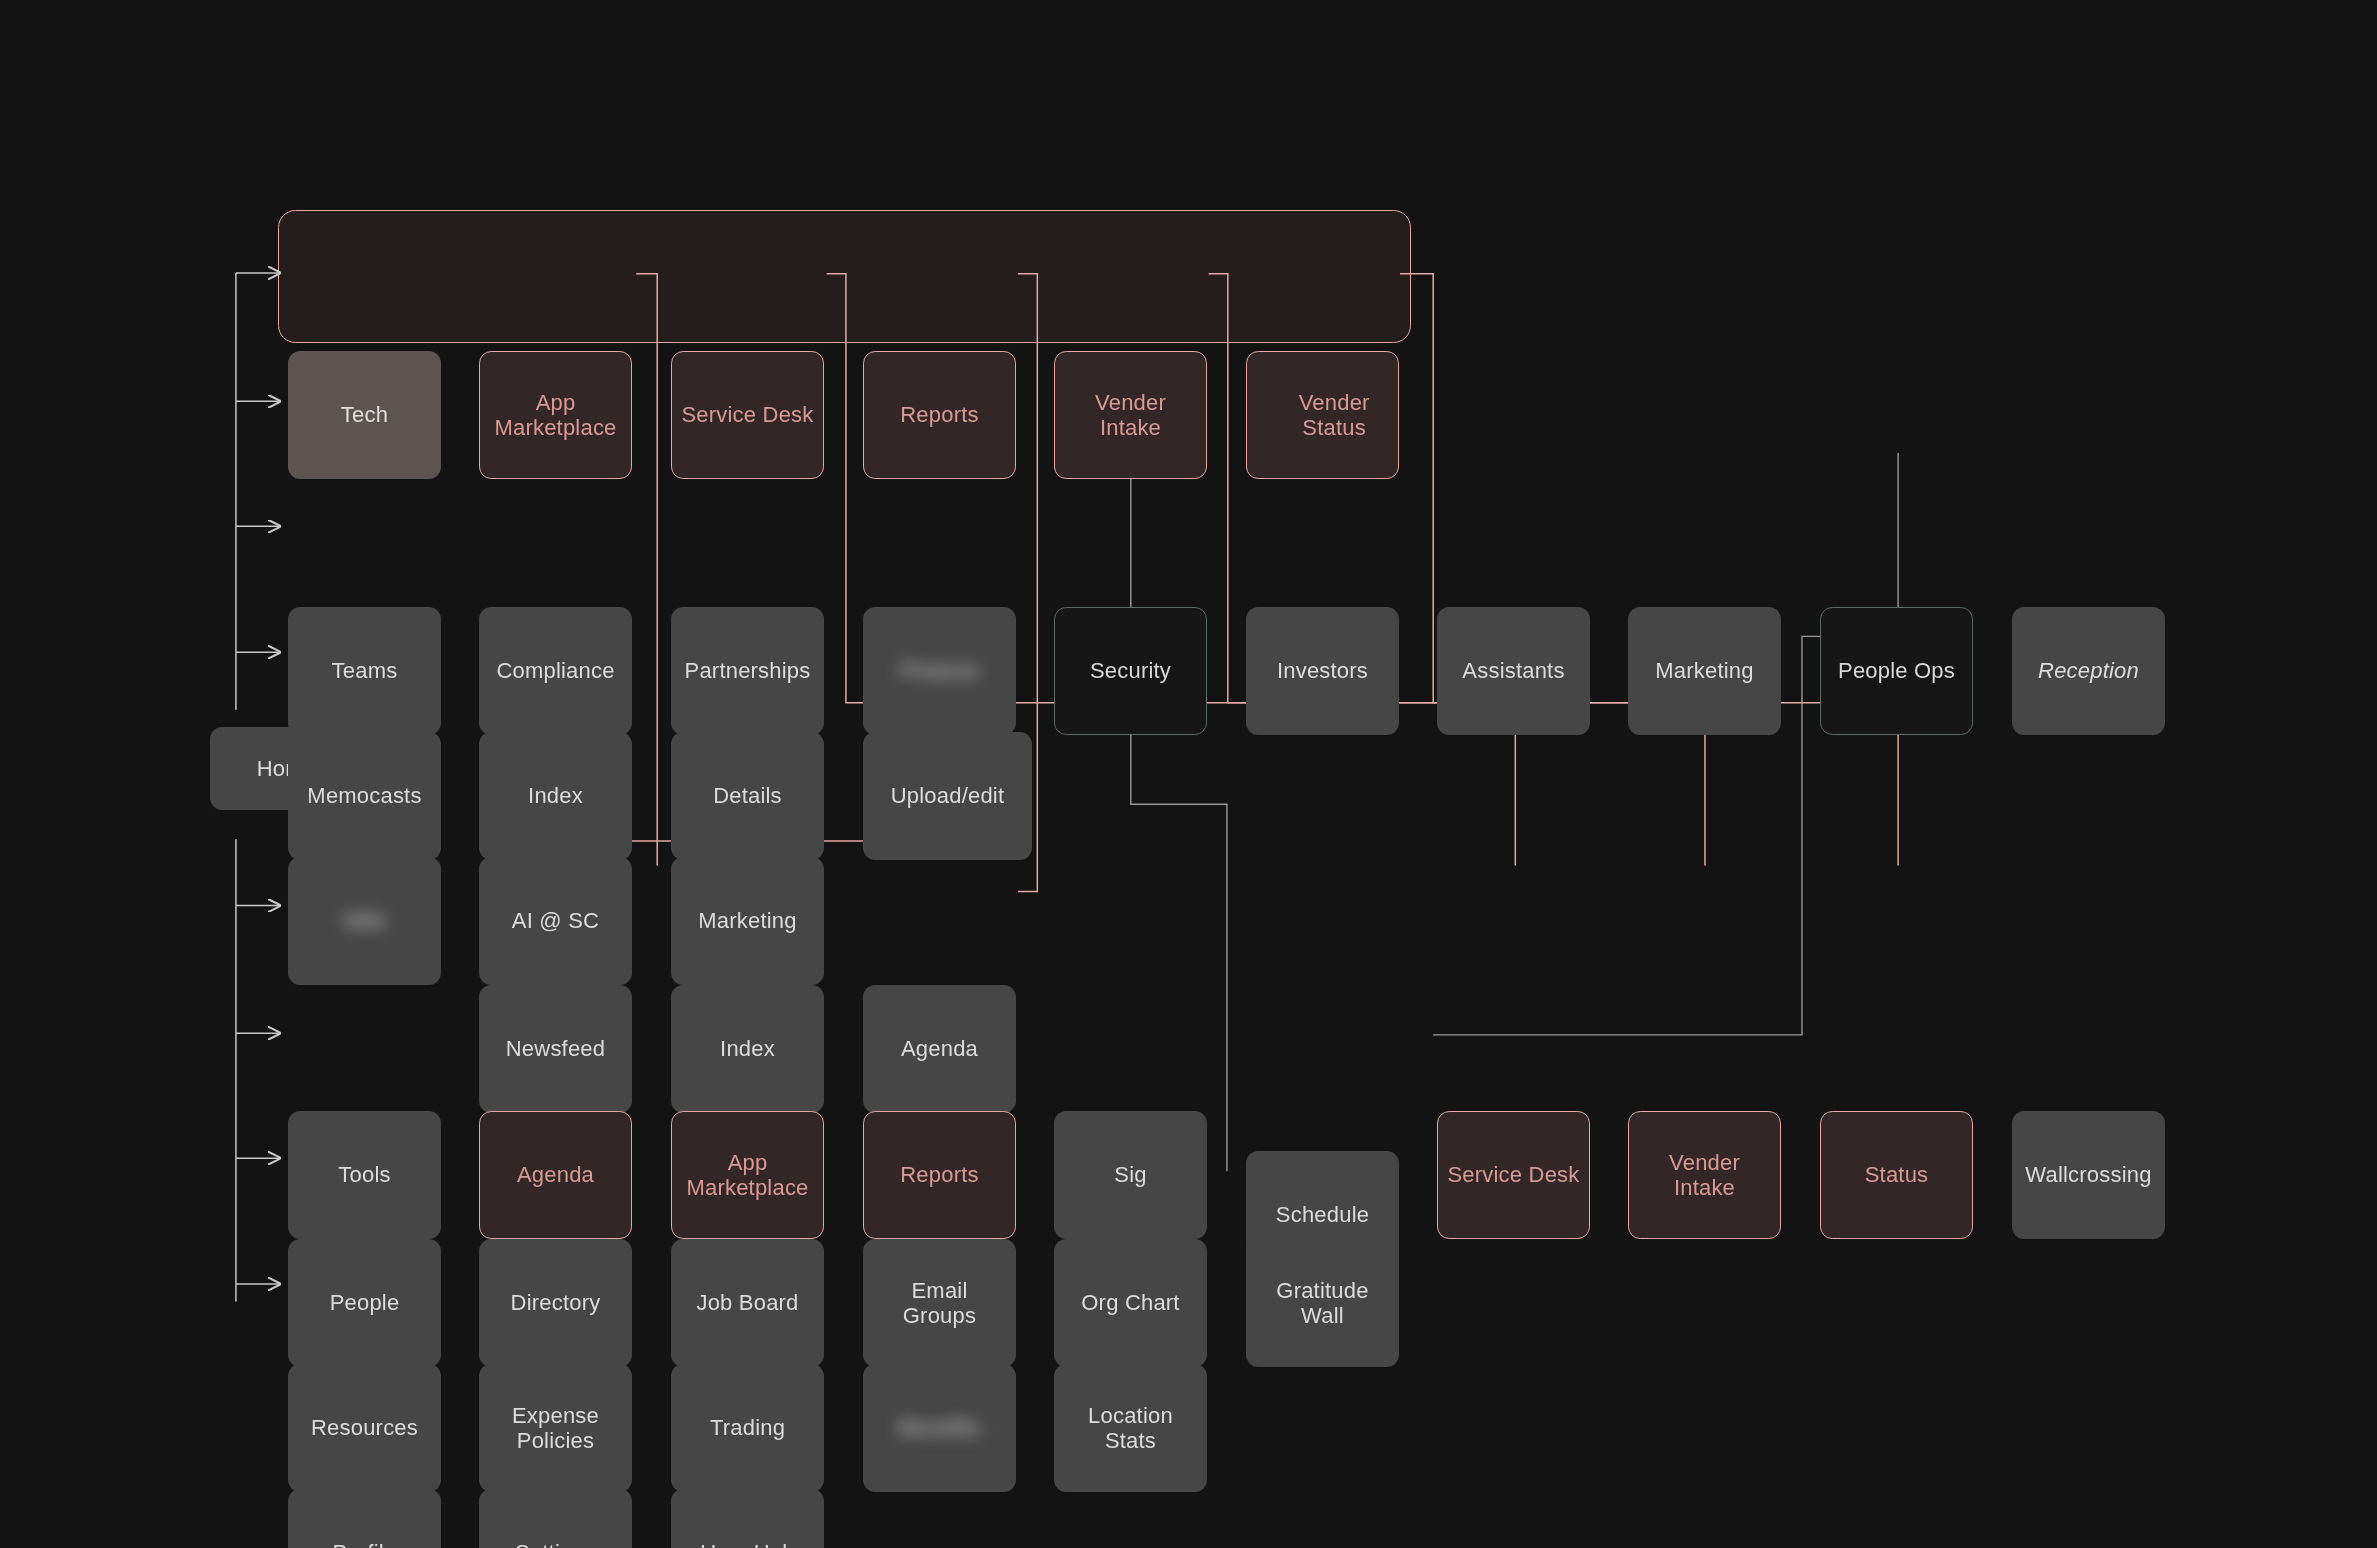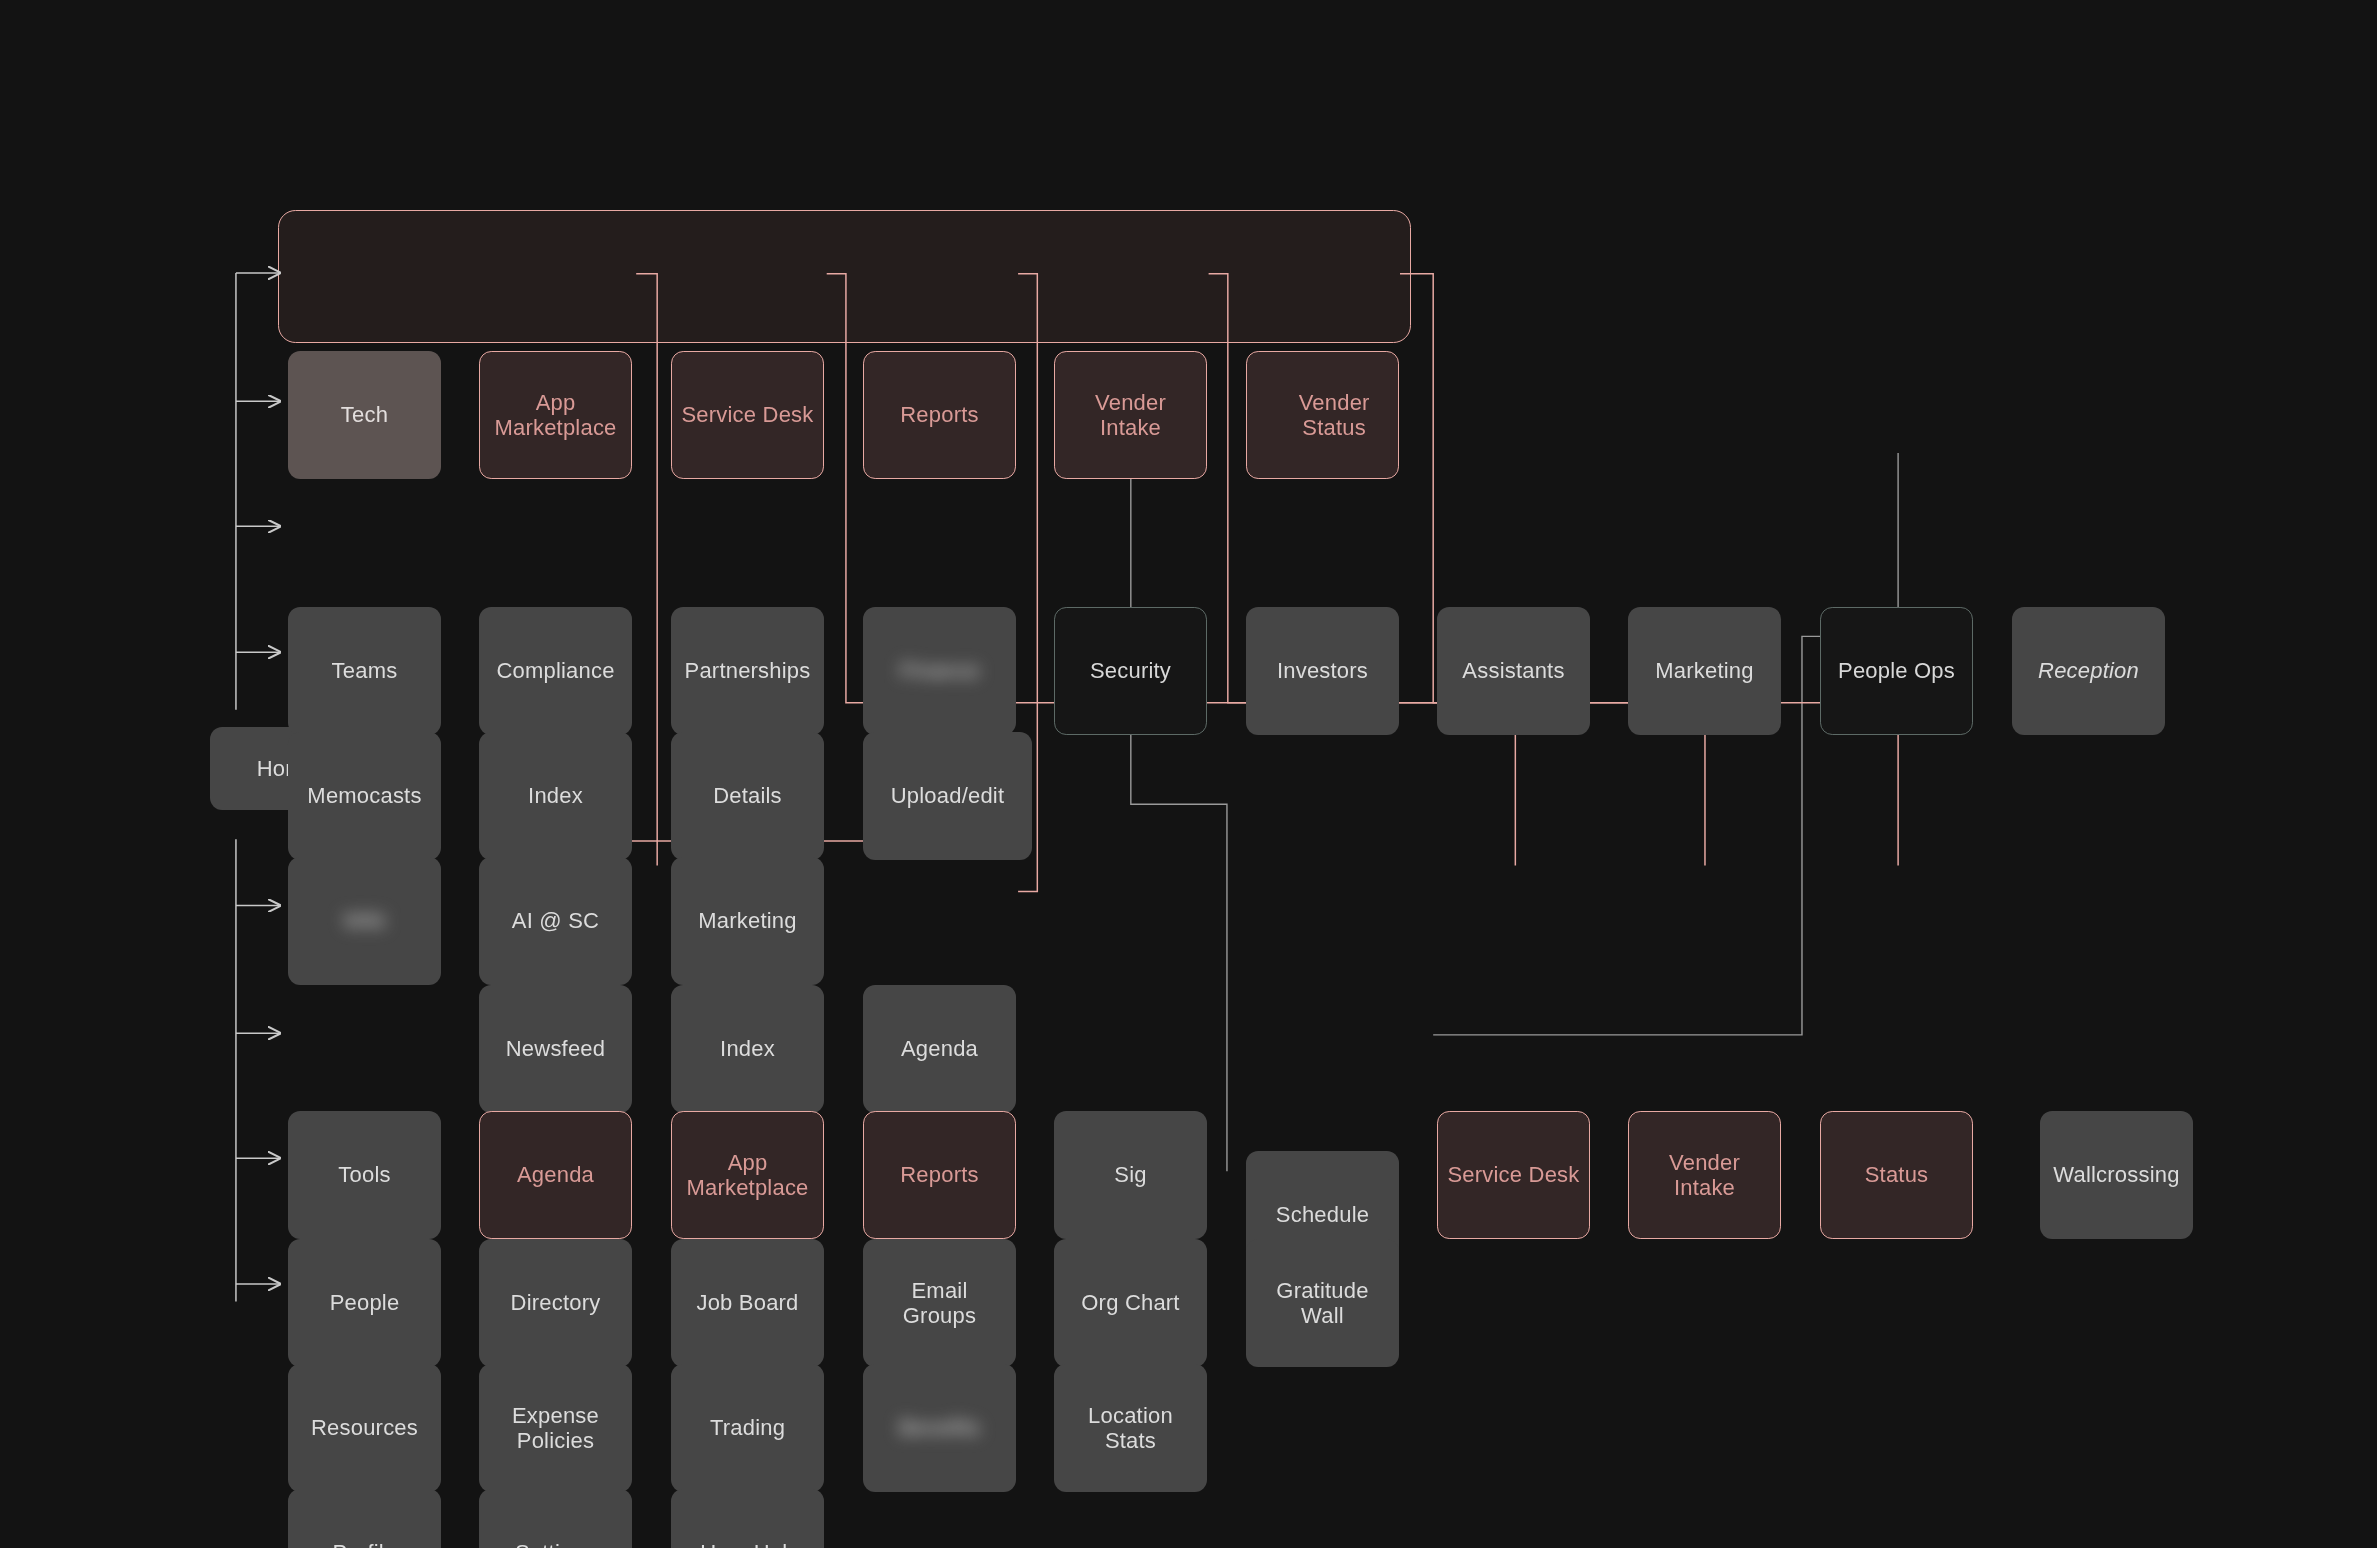--- a/index.html
+++ b/index.html
@@ -184,21 +184,21 @@
     </div>
     <div class="node pink" style="left: 1437px; top: 1111px; width: 153px; height: 128px;">
       <span>Service Desk</span>
     </div>
     <div class="node pink" style="left: 1628px; top: 1111px; width: 153px; height: 128px;">
       <span>Vender Intake</span>
     </div>
     <div class="node pink" style="left: 1820px; top: 1111px; width: 153px; height: 128px;">
       <span>Status</span>
     </div>
-    <div class="node gray" style="left: 2012px; top: 1111px; width: 153px; height: 128px; margin-left: 28px;">
+    <div class="node gray" style="left: 2012px; top: 1111px; width: 153px; height: 128px;">
       <span>Wallcrossing</span>
     </div>
     <div class="node gray" style="left: 288px; top: 1239px; width: 153px; height: 128px;">
       <span>People</span>
     </div>
     <div class="node gray" style="left: 479px; top: 1239px; width: 153px; height: 128px;">
       <span>Directory</span>
     </div>
     <div class="node gray" style="left: 671px; top: 1239px; width: 153px; height: 128px;">
       <span>Job Board</span>

